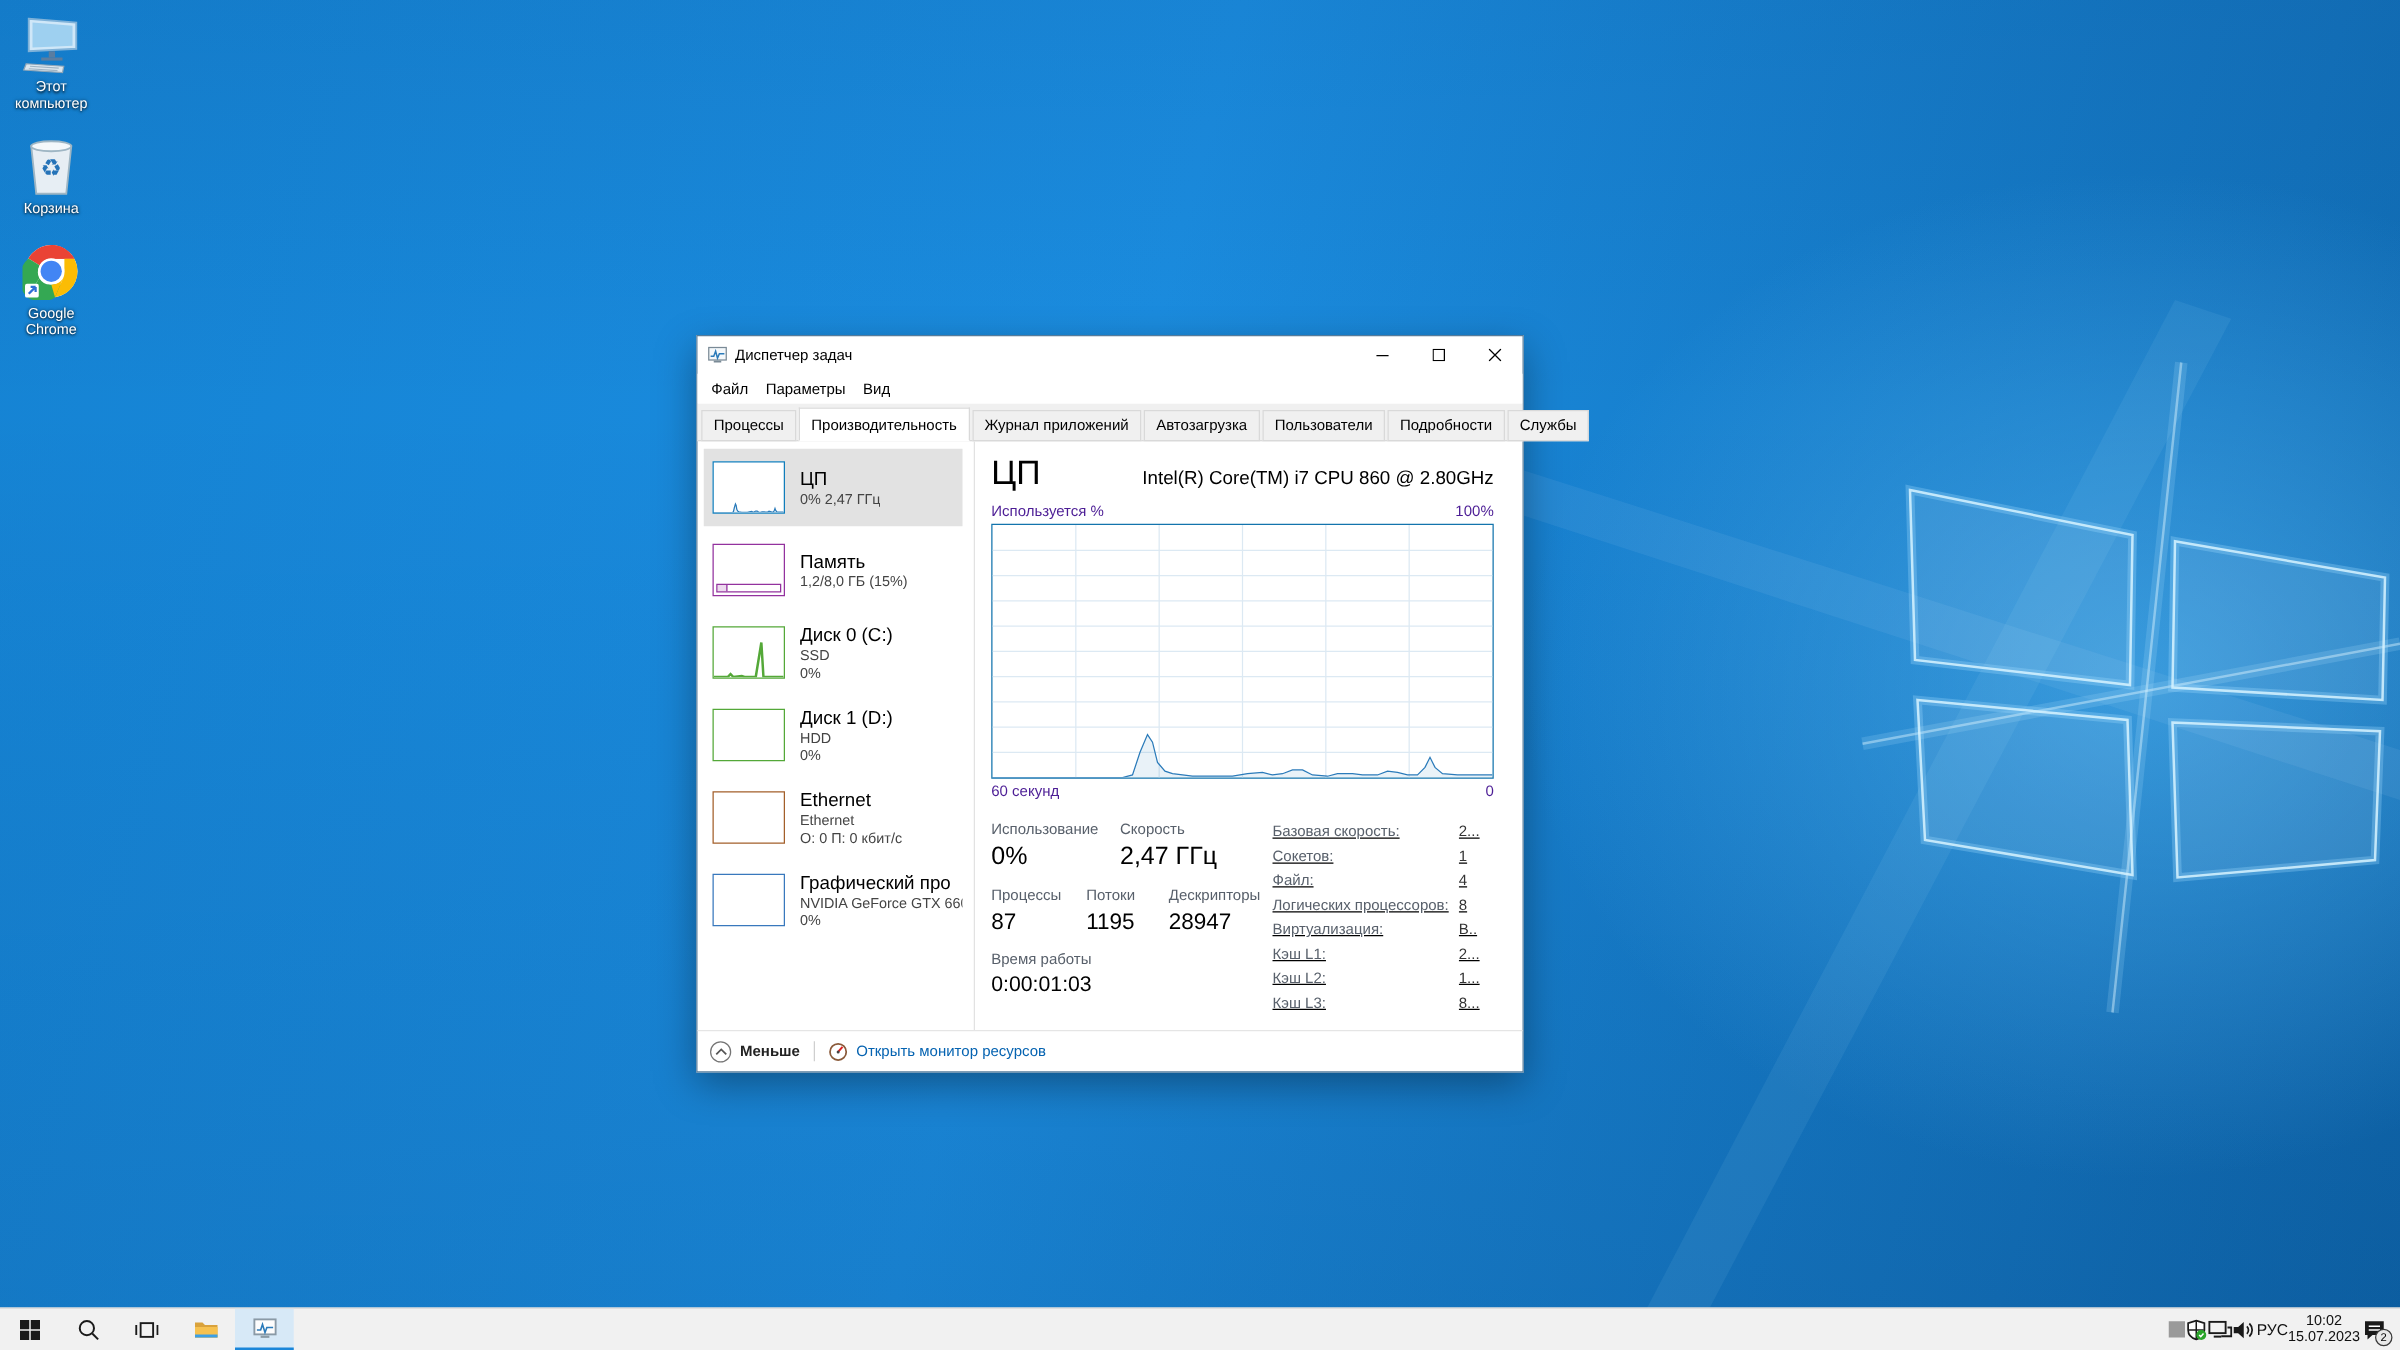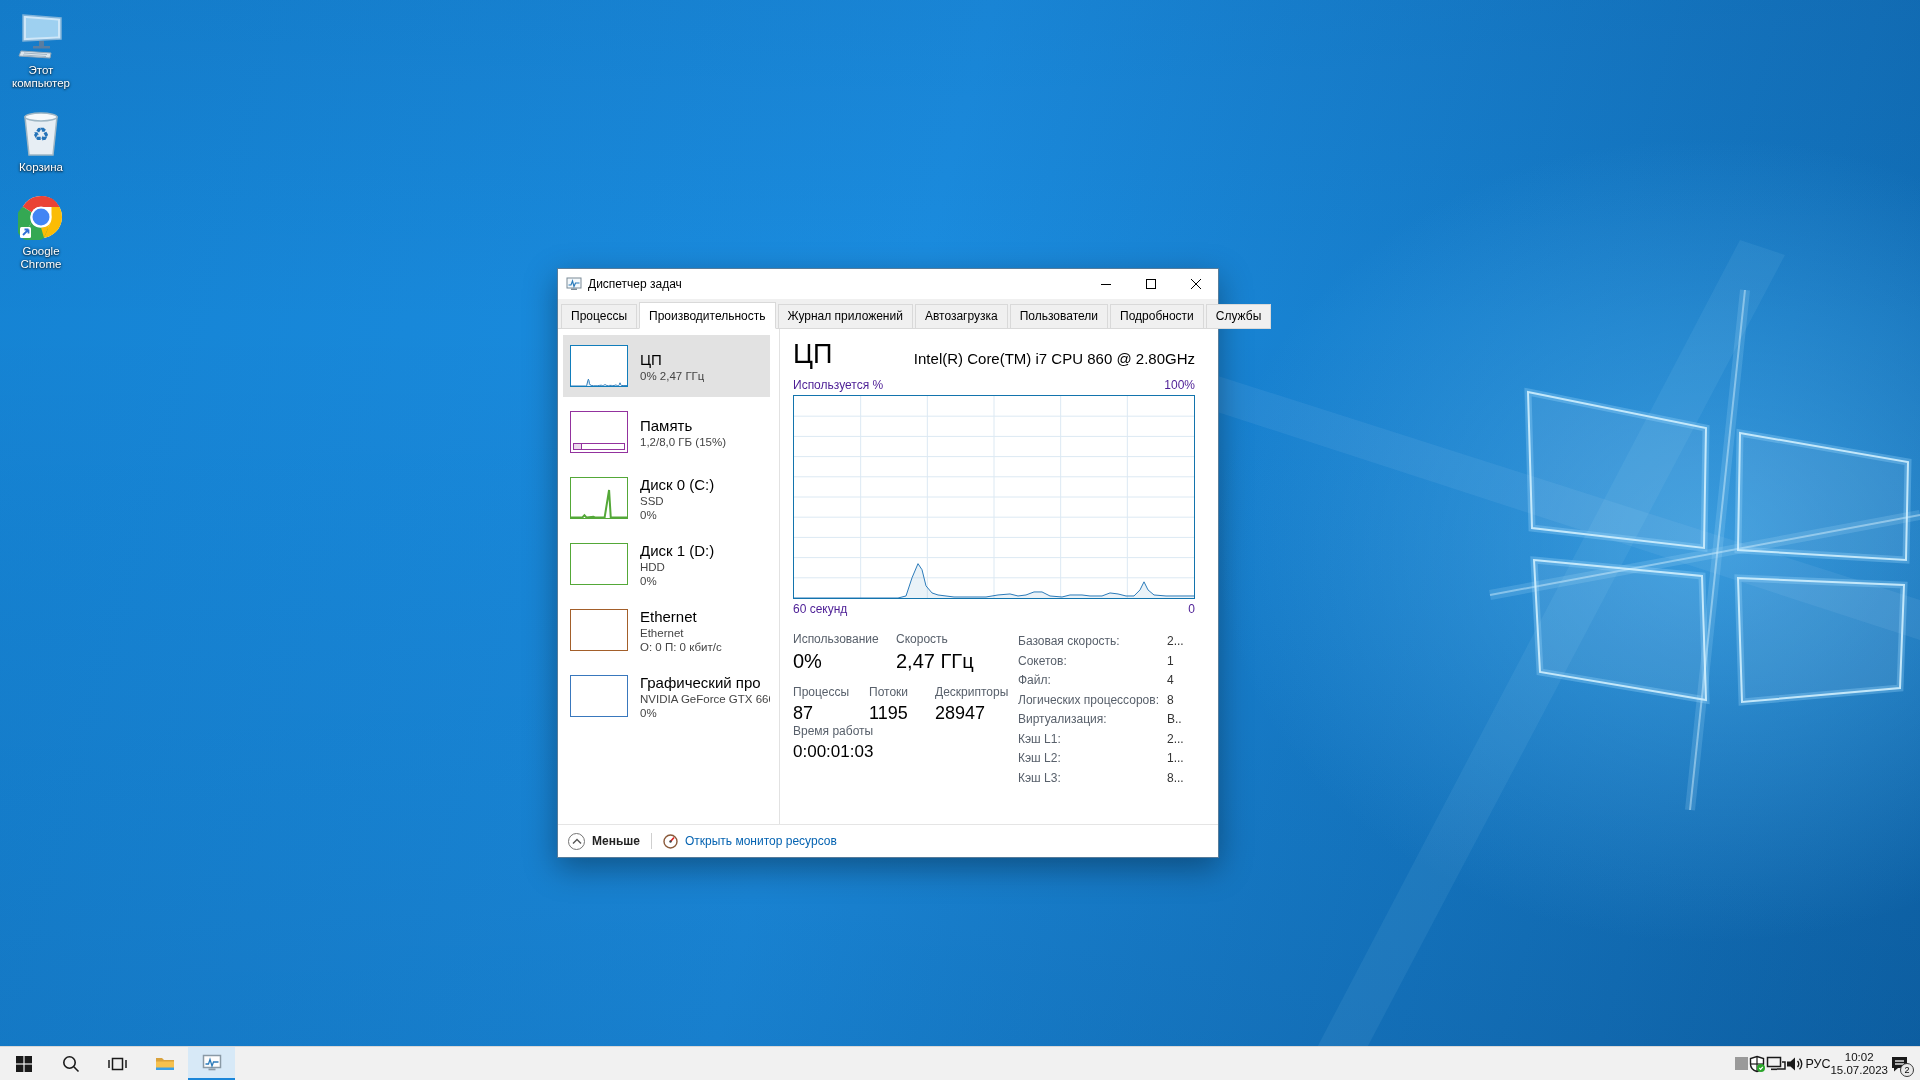--- a/index.html
+++ b/index.html
@@ -61,26 +61,26 @@
   .head-row .cpuname { margin-left:auto; font-size:15px; padding-bottom:2px; }
   .chart-labels, .chart-axis { display:flex; justify-content:space-between; font-size:12px; color:#4c1d95; }
   .chart-labels { margin-top:9px; }
   .chart-box { margin-top:3px; height:204px; border:1px solid #1374ad; position:relative; background:#fff; }
   .chart-box svg { position:absolute; left:0; top:0; width:100%; height:100%; }
   .chart-axis { margin-top:3px; }
   .stats { display:flex; margin-top:16px; }
   .stats-left { width:225px; flex:0 0 auto; }
   .srow1 { display:grid; grid-template-columns:103px auto; }
   .srow2 { display:grid; grid-template-columns:76px 66px auto; margin-top:12px; }
-  .srow3 { margin-top:0; }
+  .srow3 { margin-top:12px; }
   .stat .slabel { font-size:12px; color:#58606b; margin-bottom:4px; white-space:nowrap; }
   .sval-xl { font-size:20px; }
   .sval-l { font-size:18px; }
   .sval-m { font-size:17px; }
-  .details { margin-left:auto; width:177px; padding-top:2px; }
+  .details { margin-left:auto; width:177px; padding-top:2px;text-decoration:underline; }
   .drow { display:flex; font-size:12px; margin-bottom:5.5px; }
   .dlbl { color:#58606b; white-space:nowrap; }
   .dval { margin-left:auto; width:28px; color:#333; white-space:nowrap; overflow:hidden; }
 
   
   .footer { flex:0 0 33px; border-top:1px solid #e5e5e5; display:flex; align-items:center; padding-left:10px; }
   .chev-btn { display:flex; align-items:center; background:none; border:none; cursor:default; }
   .chev-circle { width:17px; height:17px; border:1px solid #757575; border-radius:50%;
                  display:flex; align-items:center; justify-content:center; }
   .less-lbl { margin-left:7px; font-size:12px; font-weight:700; color:#222; }
@@ -200,20 +200,25 @@
             </svg>
         </button>
         <button class="cbtn">
           <svg width="10" height="10" viewBox="0 0 10 10">
               <path d="M0,0 L10,10 M10,0 L0,10" stroke="#000" stroke-width="1"></path>
             </svg>
         </button>
       </div>
     </div>
 
+    <div class="menubar">
+      <span class="menu-item">Файл</span>
+      <span class="menu-item">Параметры</span>
+      <span class="menu-item">Вид</span>
+    </div>
 
     <div class="tabs">
       <span class="tab">Процессы</span>
       <span class="tab active">Производительность</span>
       <span class="tab">Журнал приложений</span>
       <span class="tab">Автозагрузка</span>
       <span class="tab">Пользователи</span>
       <span class="tab">Подробности</span>
       <span class="tab">Службы</span>
     </div>

